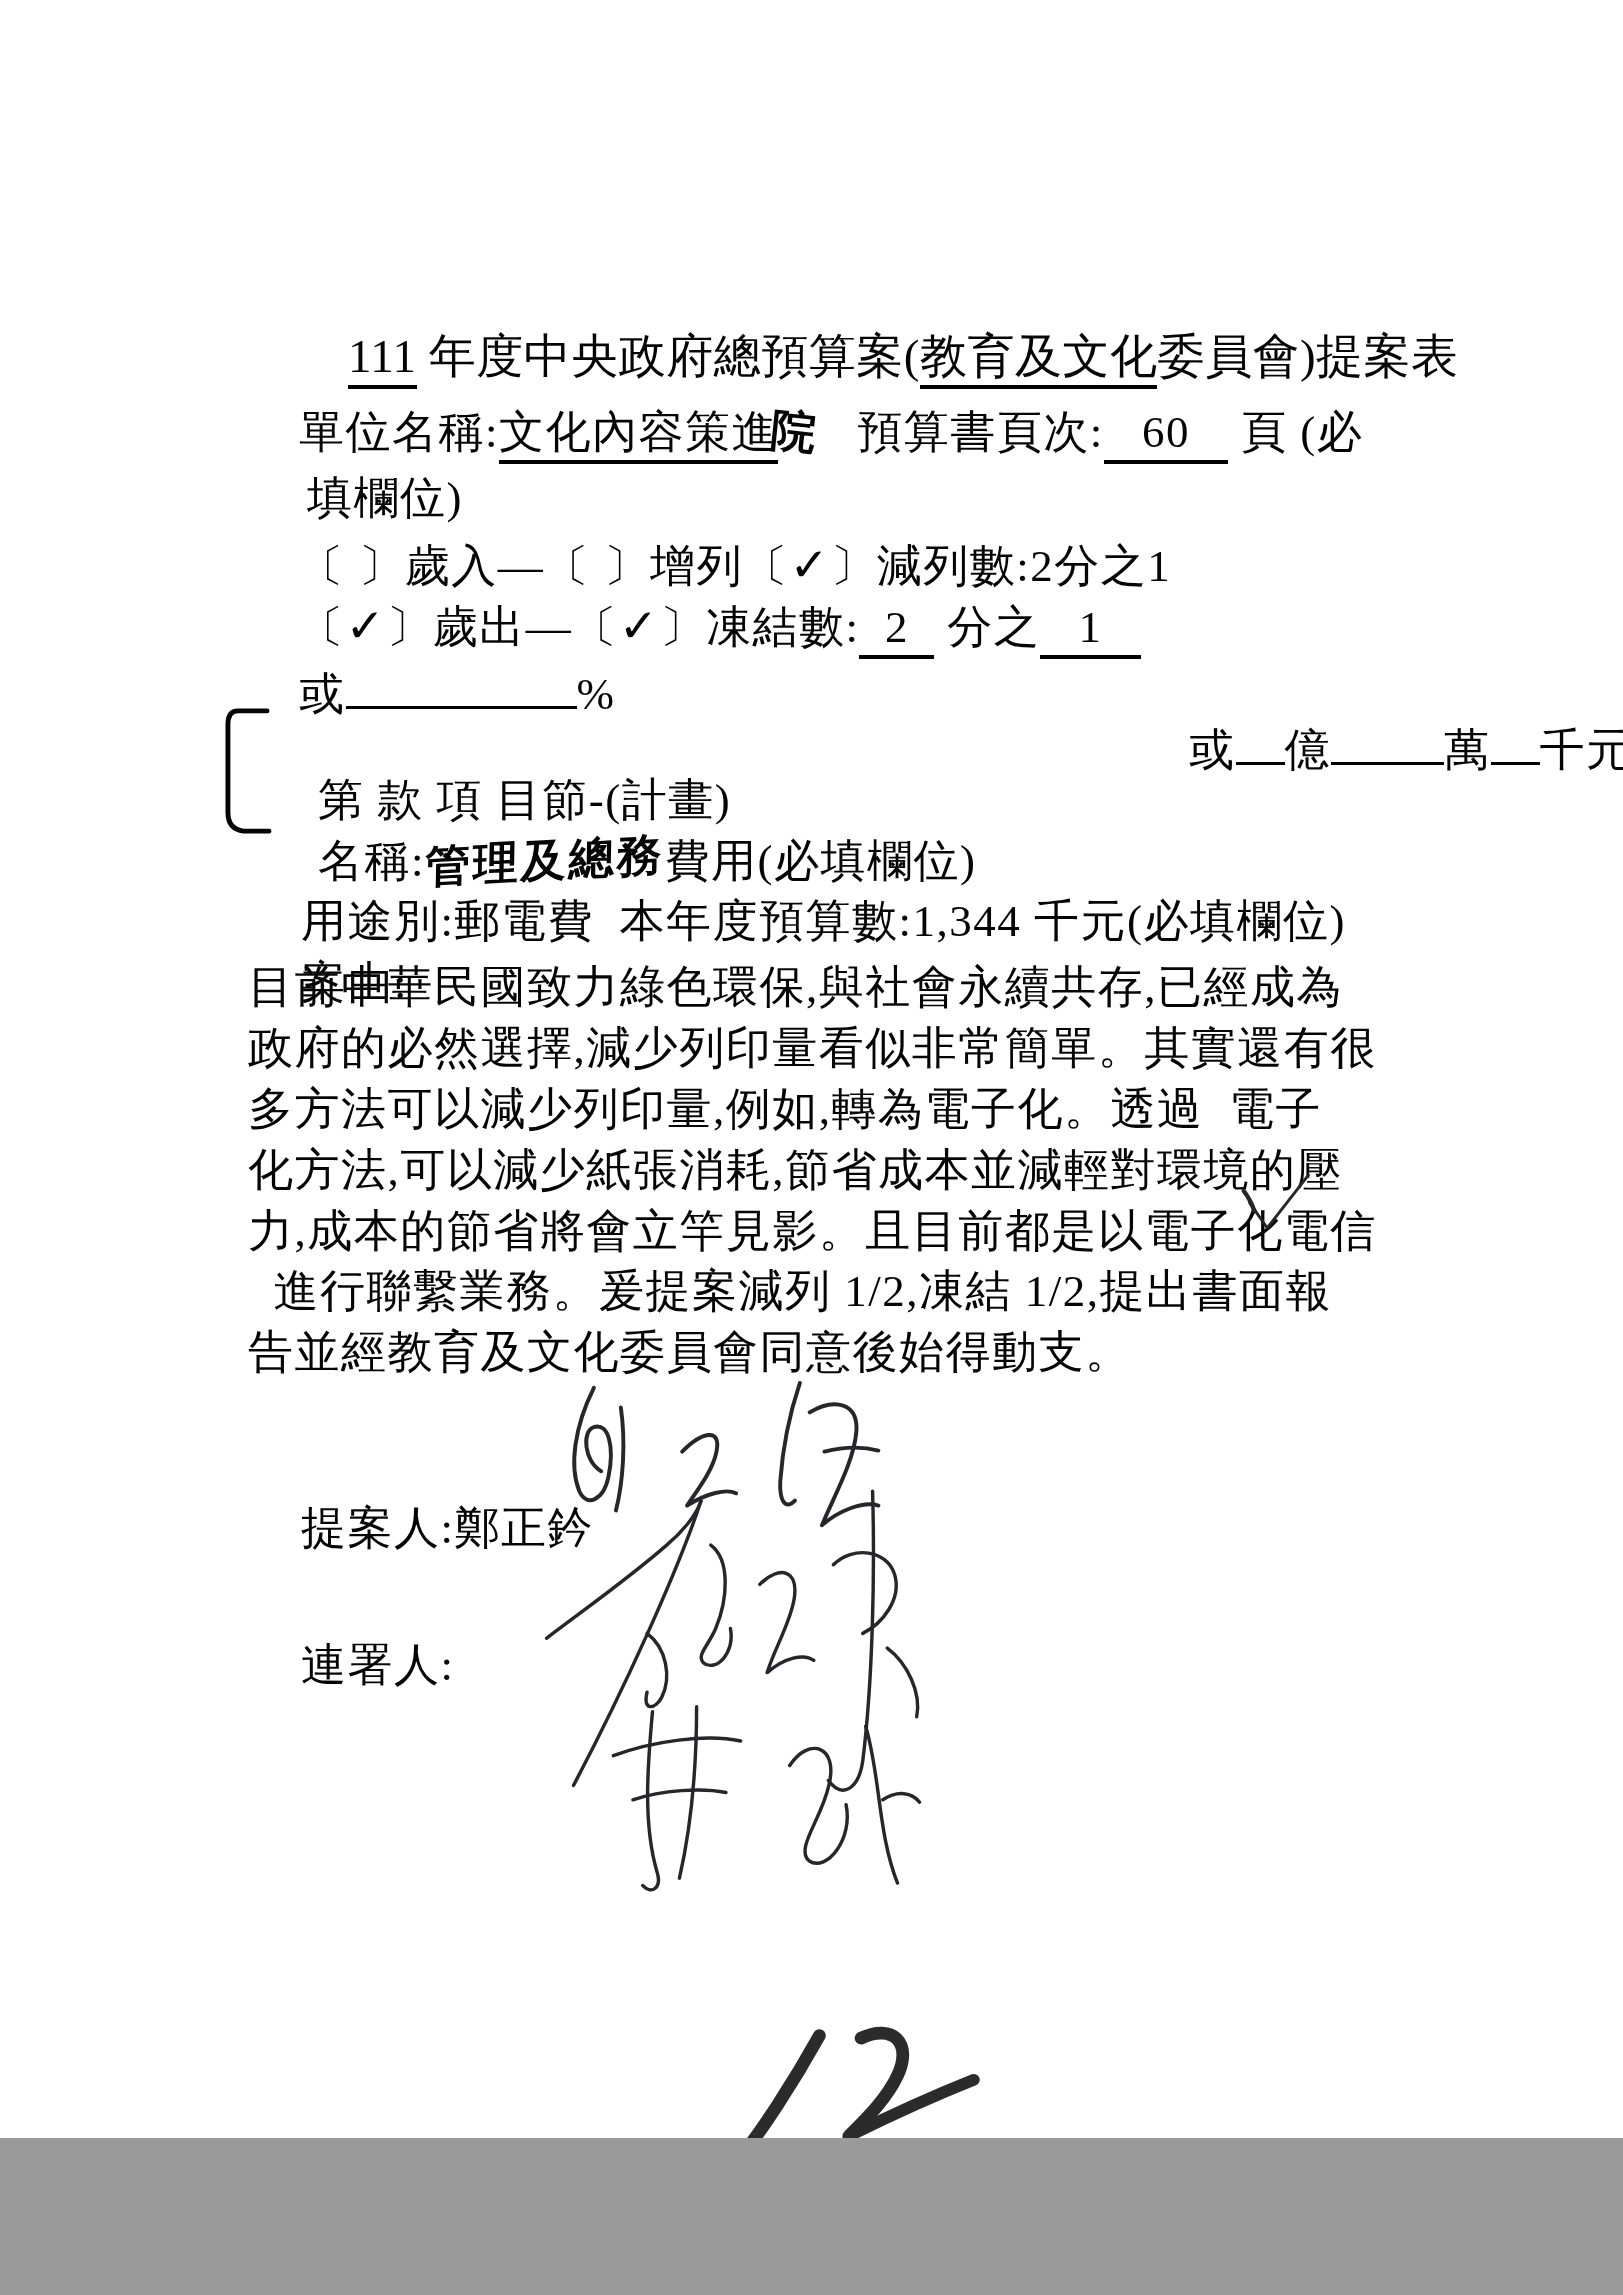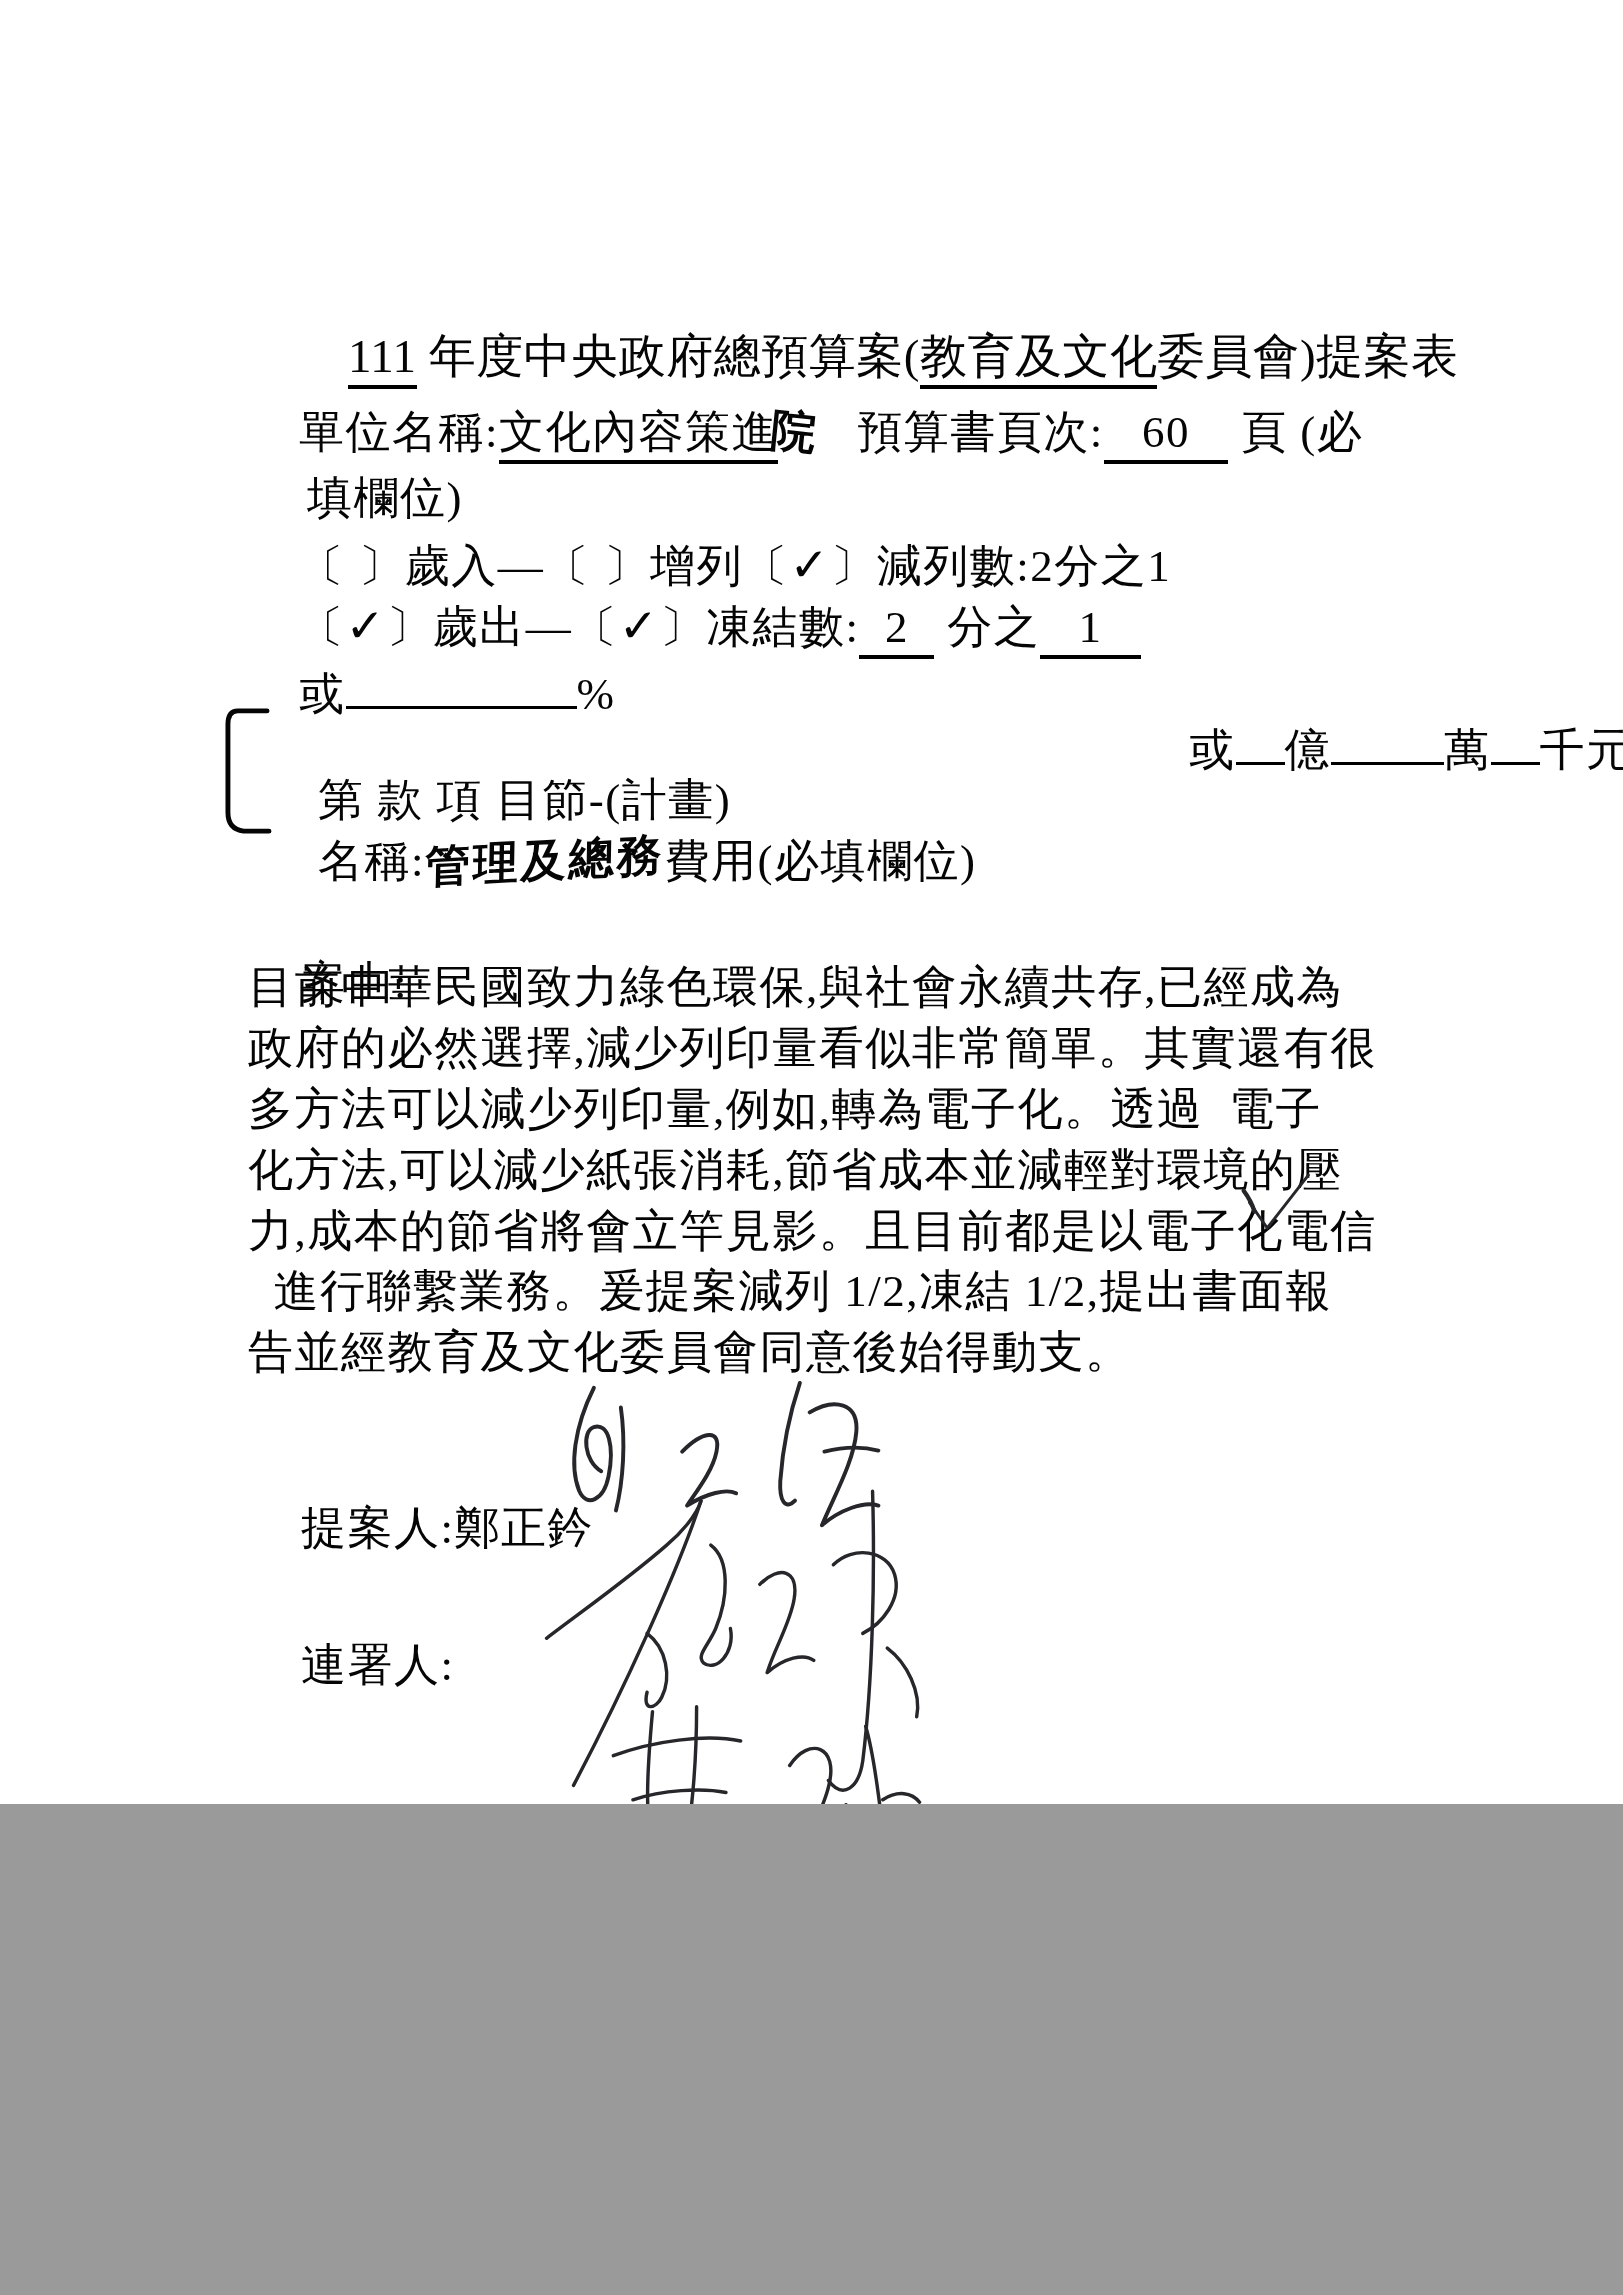--- a/index.html
+++ b/index.html
@@ -1,18 +1,18 @@
 <!DOCTYPE html>
 <html style="font-size:7.8px"><head>
 <meta charset="utf-8">
 <style>
   html,body{margin:0;padding:0;background:#9a9a9a;}
   .page{
     position:relative;
-    width:1624px;height:1804px;
+    width:1624px;height:2138px;
     background:#ffffff;
     font-family:"Liberation Serif","DejaVu Serif",serif;
     color:#000;
     overflow:hidden;
   }
   .line{
     position:absolute;
     font-size:45px;
     line-height:1.2;
     letter-spacing:1.5px;
@@ -74,20 +74,23 @@
   </svg>
 
   <div class="line" style="left:267px;top:719px;">
     <span>第 款 項 目節-(計畫)</span>
   </div>
 
   <div class="line" style="left:267px;top:780px;">
     <span>名稱:</span><span class="hand">管理及總務</span><span>費用(必填欄位)</span>
   </div>
 
+  <div class="line" style="left:250px;top:840px;">
+    <span>用途別:郵電費  本年度預算數:1,344 千元(必填欄位)</span>
+  </div>
 
   <div class="line" style="left:248px;top:960px;"><span>目前中華民國致力綠色環保,與社會永續共存,已經成為</span></div>
 
   <div class="line" style="left:250px;top:902px;">
     <span>案由:</span>
   </div>
   <div class="line" style="left:248px;top:1021px;"><span>政府的必然選擇,減少列印量看似非常簡單。其實還有很</span></div>
   <div class="line" style="left:248px;top:1082px;"><span>多方法可以減少列印量,例如,轉為電子化。透過  電子</span></div>
   <div class="line" style="left:248px;top:1143px;"><span>化方法,可以減少紙張消耗,節省成本並減輕對環境的壓</span></div>
   <div class="line" style="left:248px;top:1204px;"><span>力,成本的節省將會立竿見影。且目前都是以電子化電信</span></div>

